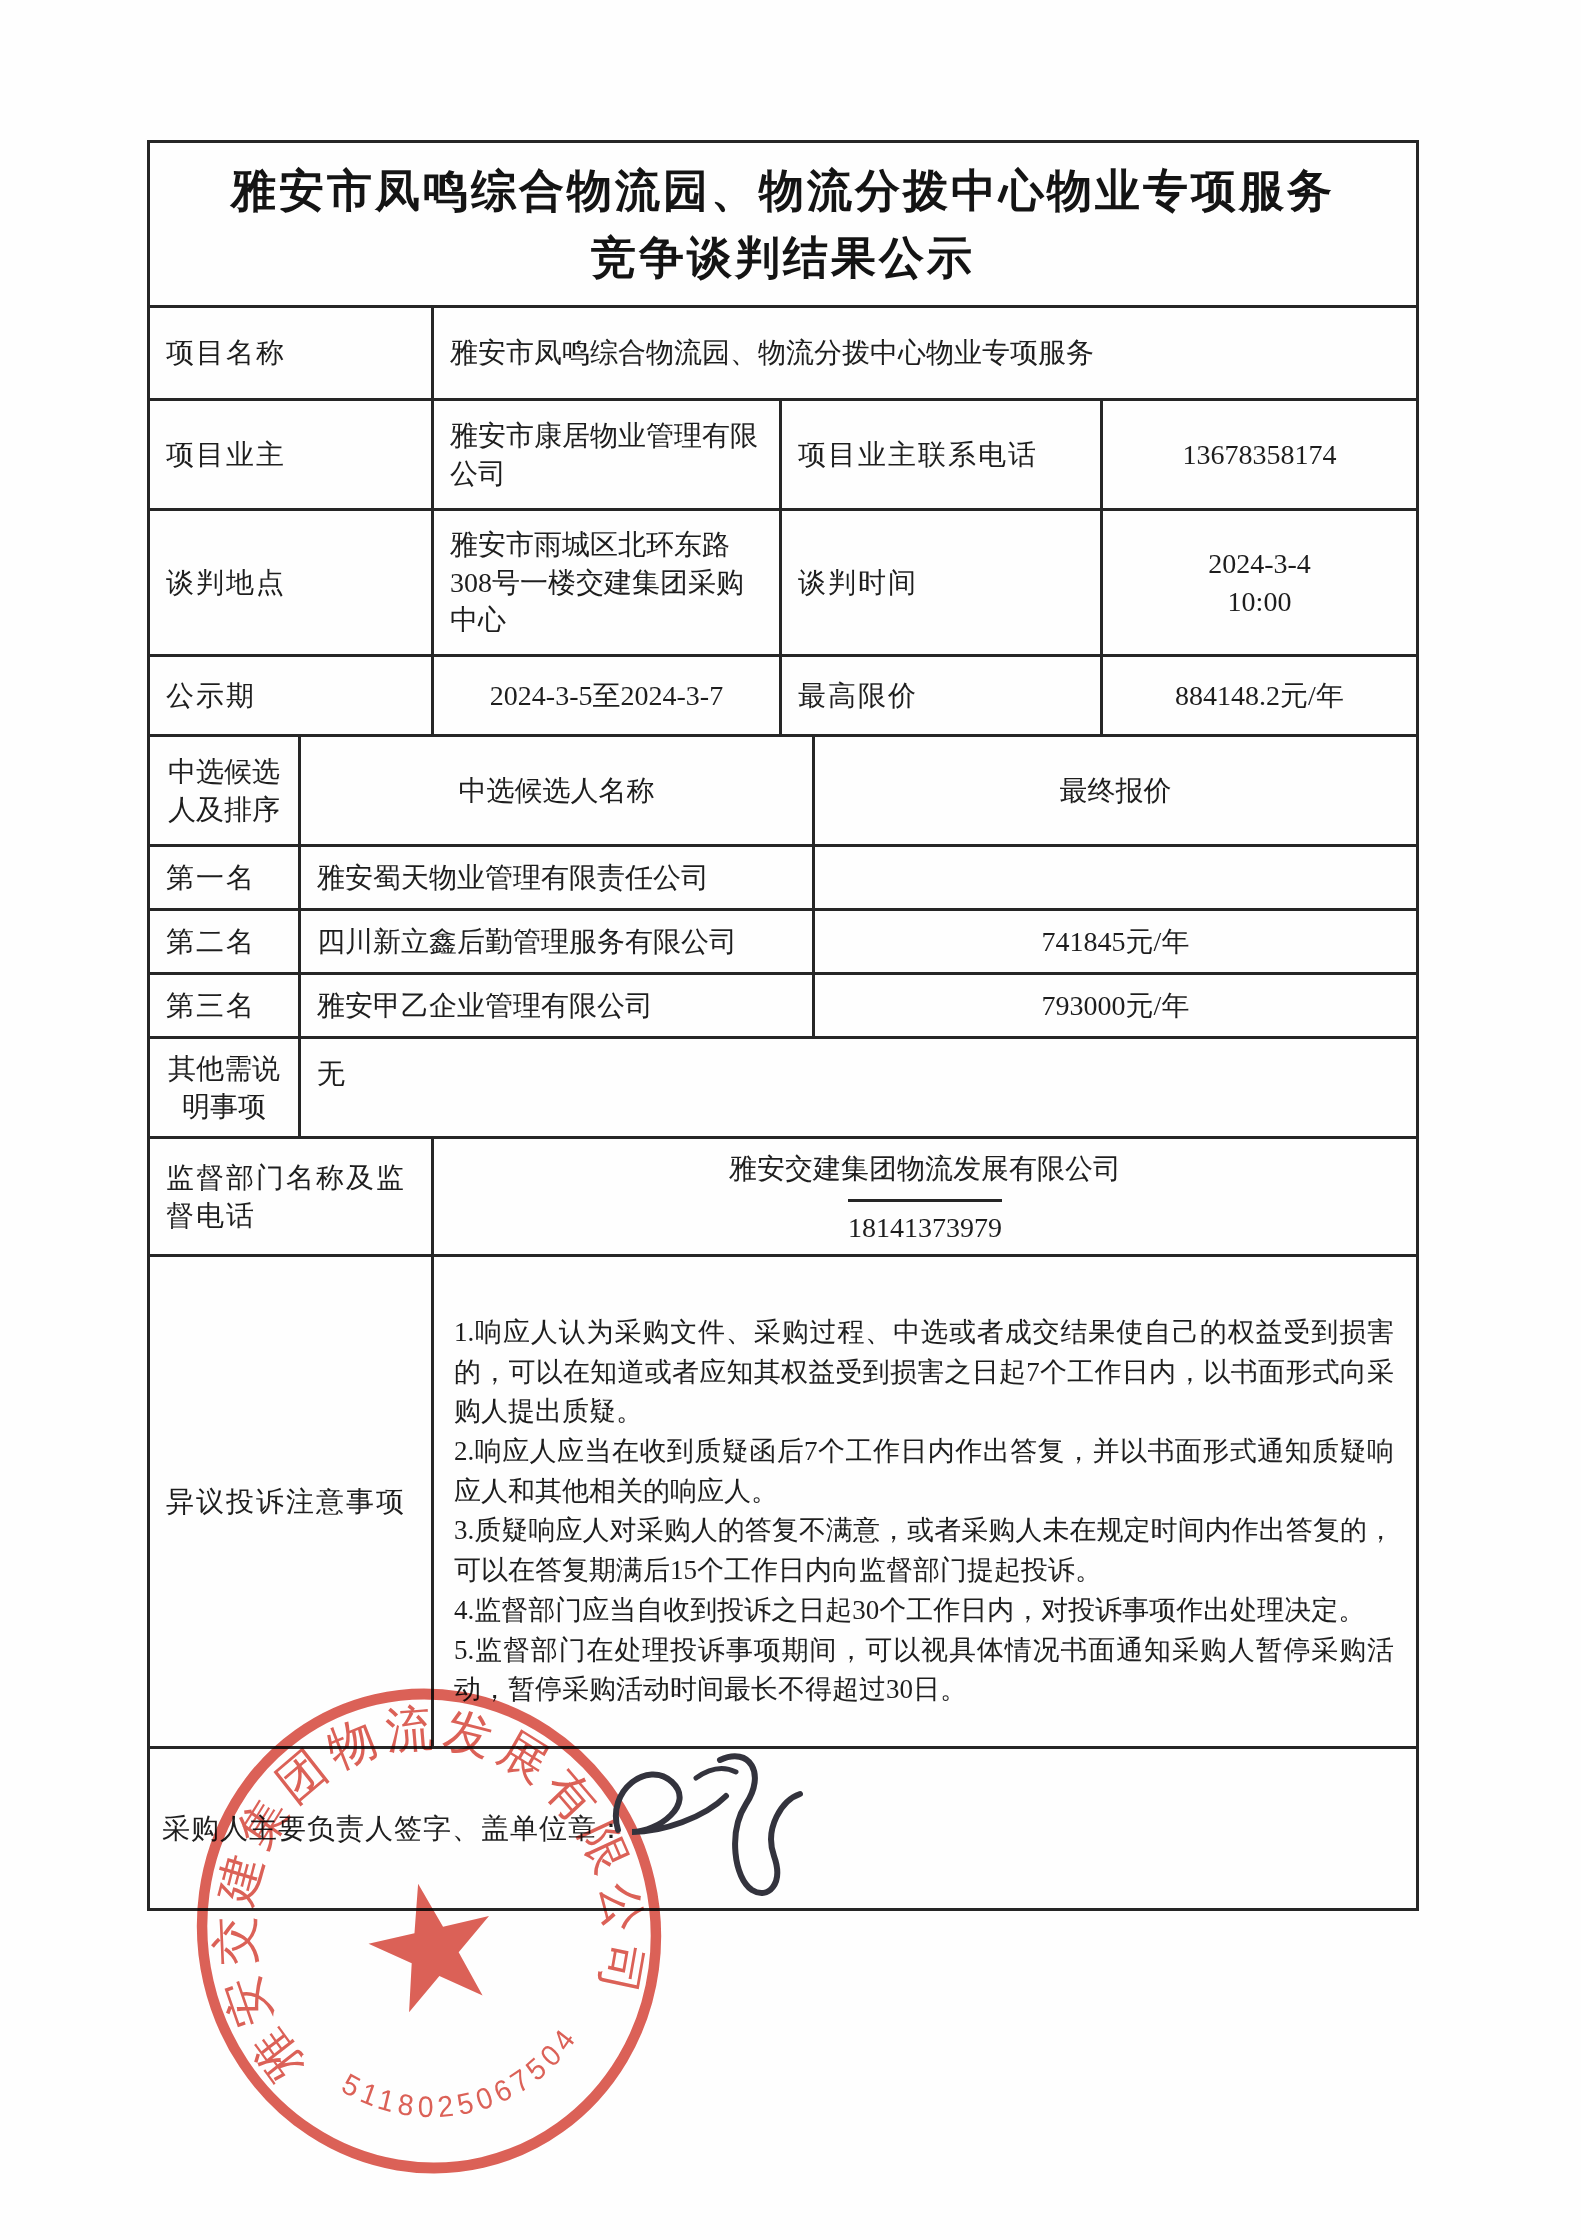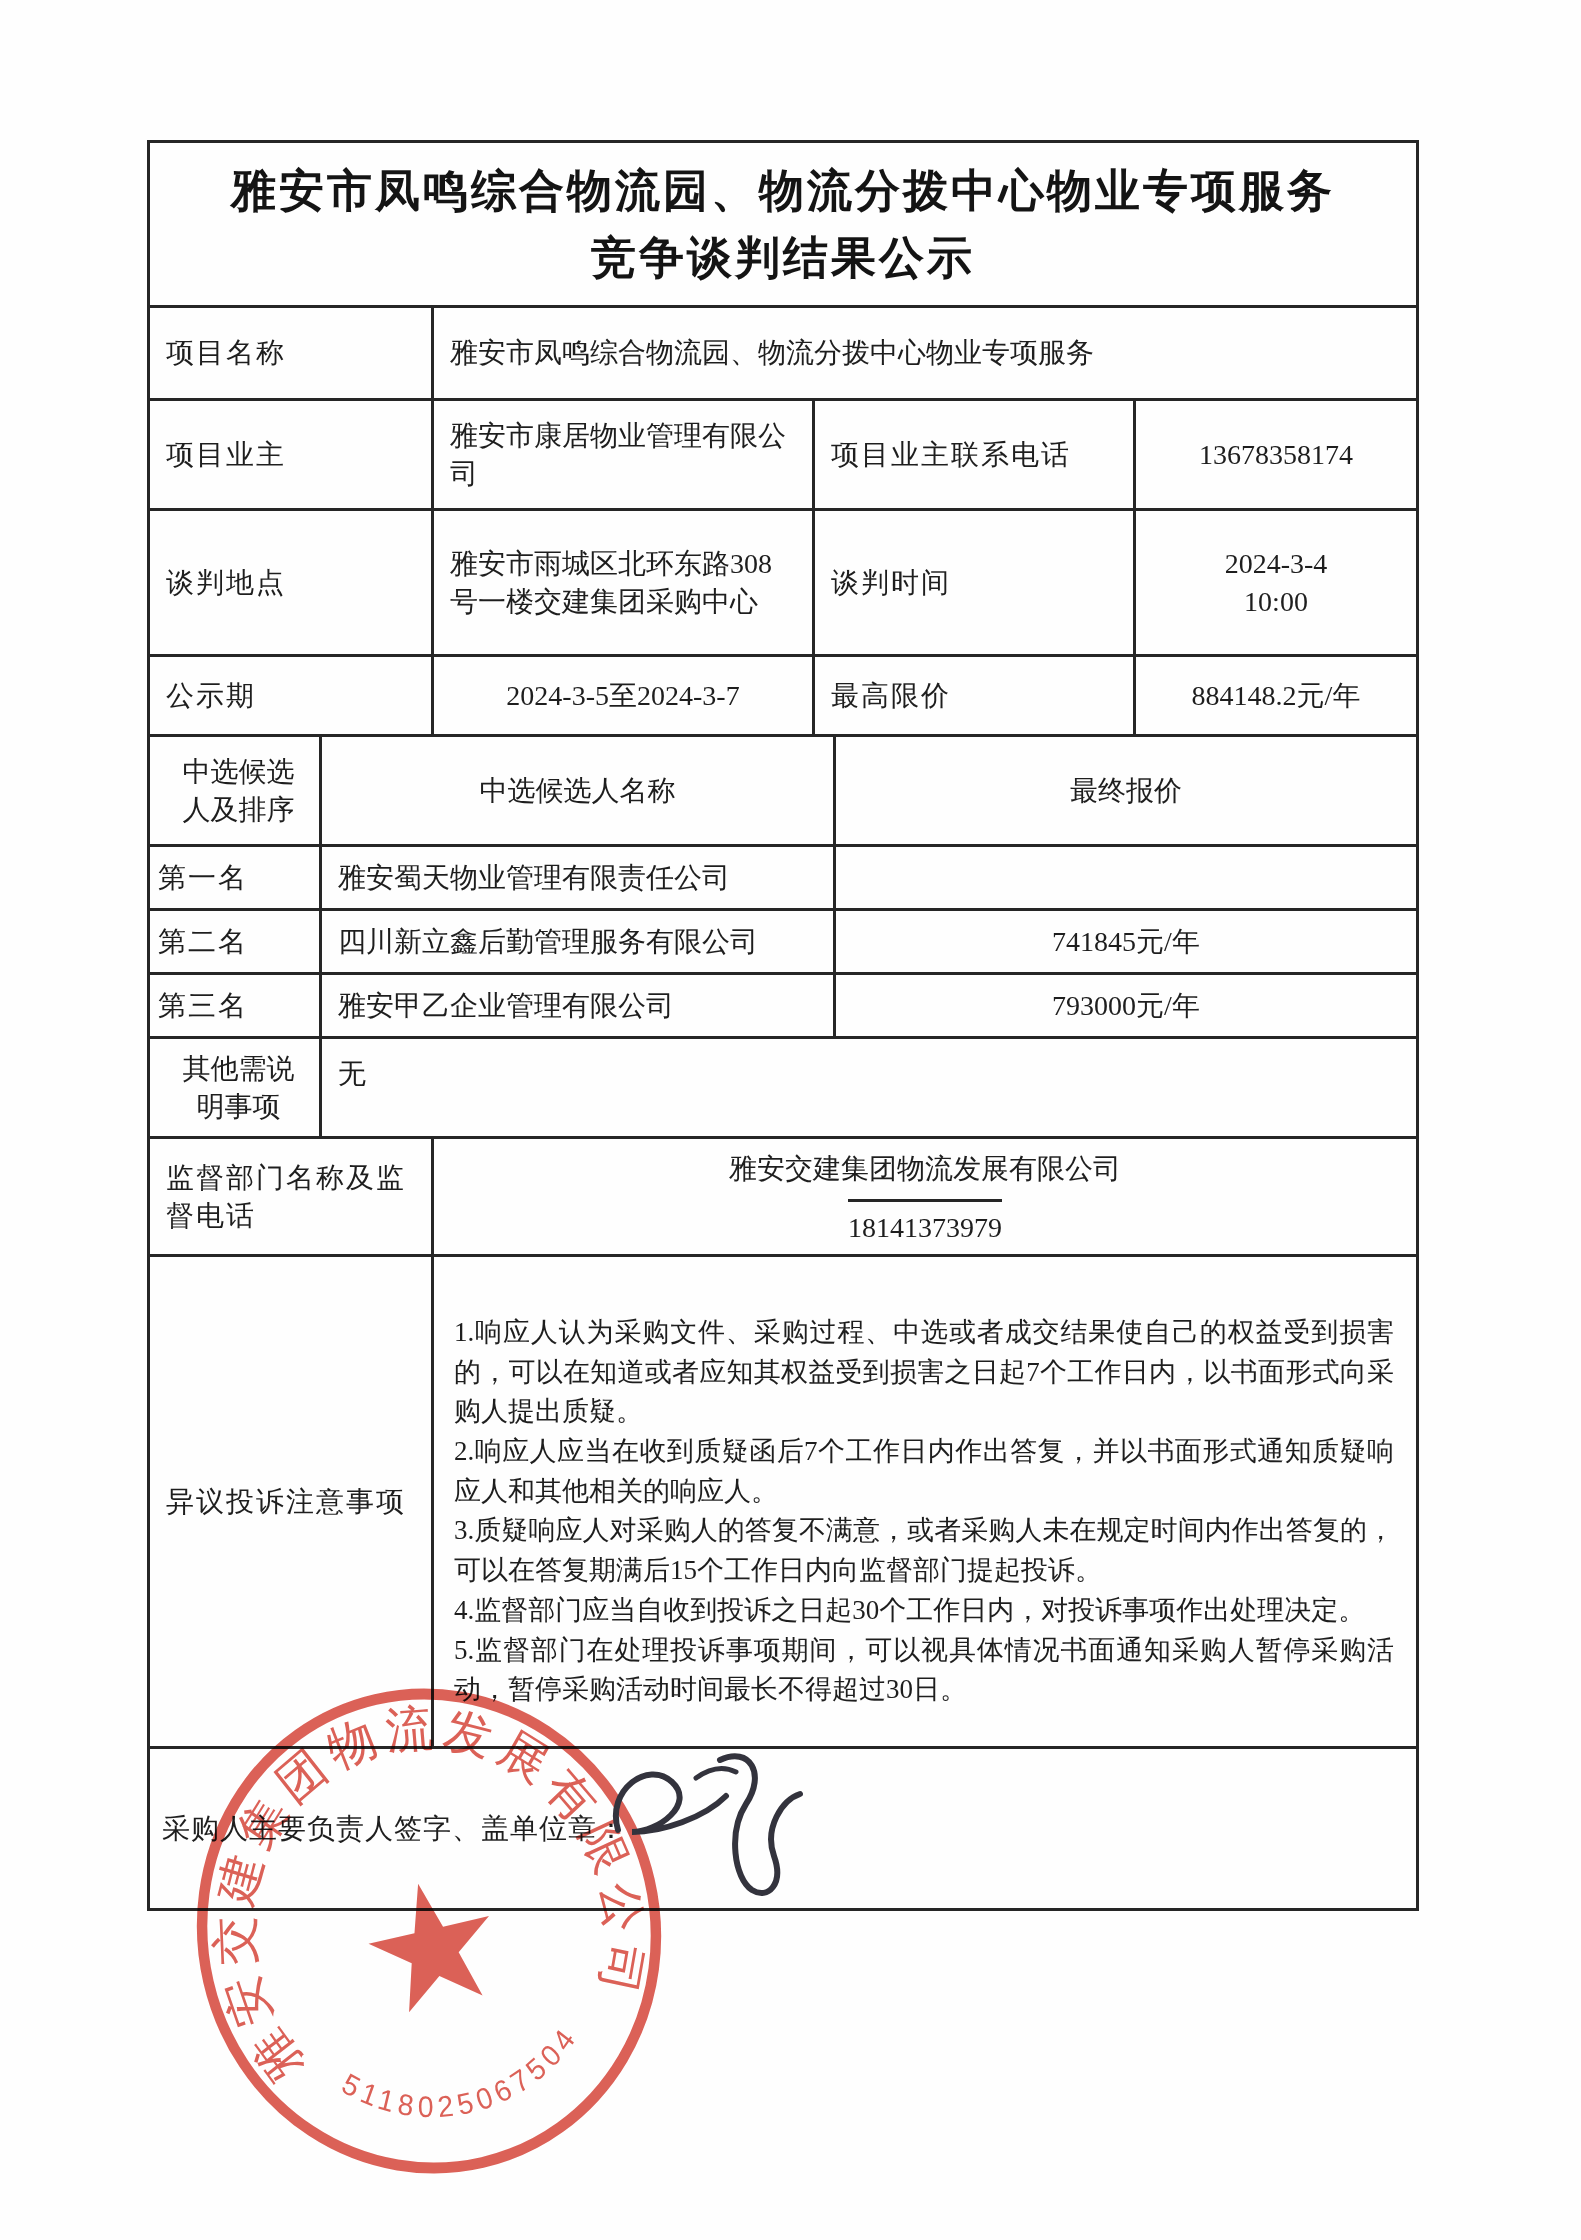--- a/index.html
+++ b/index.html
@@ -23,24 +23,24 @@
   .center{justify-content:center;text-align:center;}
   .pre{white-space:pre-line;}
   .title-row{height:162px;flex-direction:column;justify-content:center;}
   .title-cell{
     width:100%;border-right:none;display:flex;flex-direction:column;justify-content:center;
     align-items:center;text-align:center;
     font-family:"Liberation Sans","DejaVu Sans",sans-serif;font-weight:bold;
     font-size:45px;line-height:1.5;letter-spacing:3px;color:#141414;
   }
   .w-label{width:284px;}
-  .w-c2{width:381px;}
+  .w-c2{width:348px;}
   .w-c3{width:321px;}
   .w-c4{flex:1;}
-  .w-rank{width:172px;padding-left:8px;}
+  .w-rank{width:151px;}
   .w-name{width:514px;}
   .w-price{flex:1;}
   .w-span{flex:1;}
   .h93{height:93px;} .h110{height:110px;} .h146{height:146px;} .h80{height:80px;}
   .h64{height:64px;} .h100{height:100px;} .h118{height:118px;} .h492{height:492px;}
   .h162{height:162px;}
   .sup-right{flex:1;display:flex;flex-direction:column;border-right:none;}
   .sup-sub{box-sizing:border-box;display:flex;align-items:center;justify-content:center;
     font-size:28px;height:60px;}
   .sup-sub.second{border-top:3px solid #262626;flex:1;}

